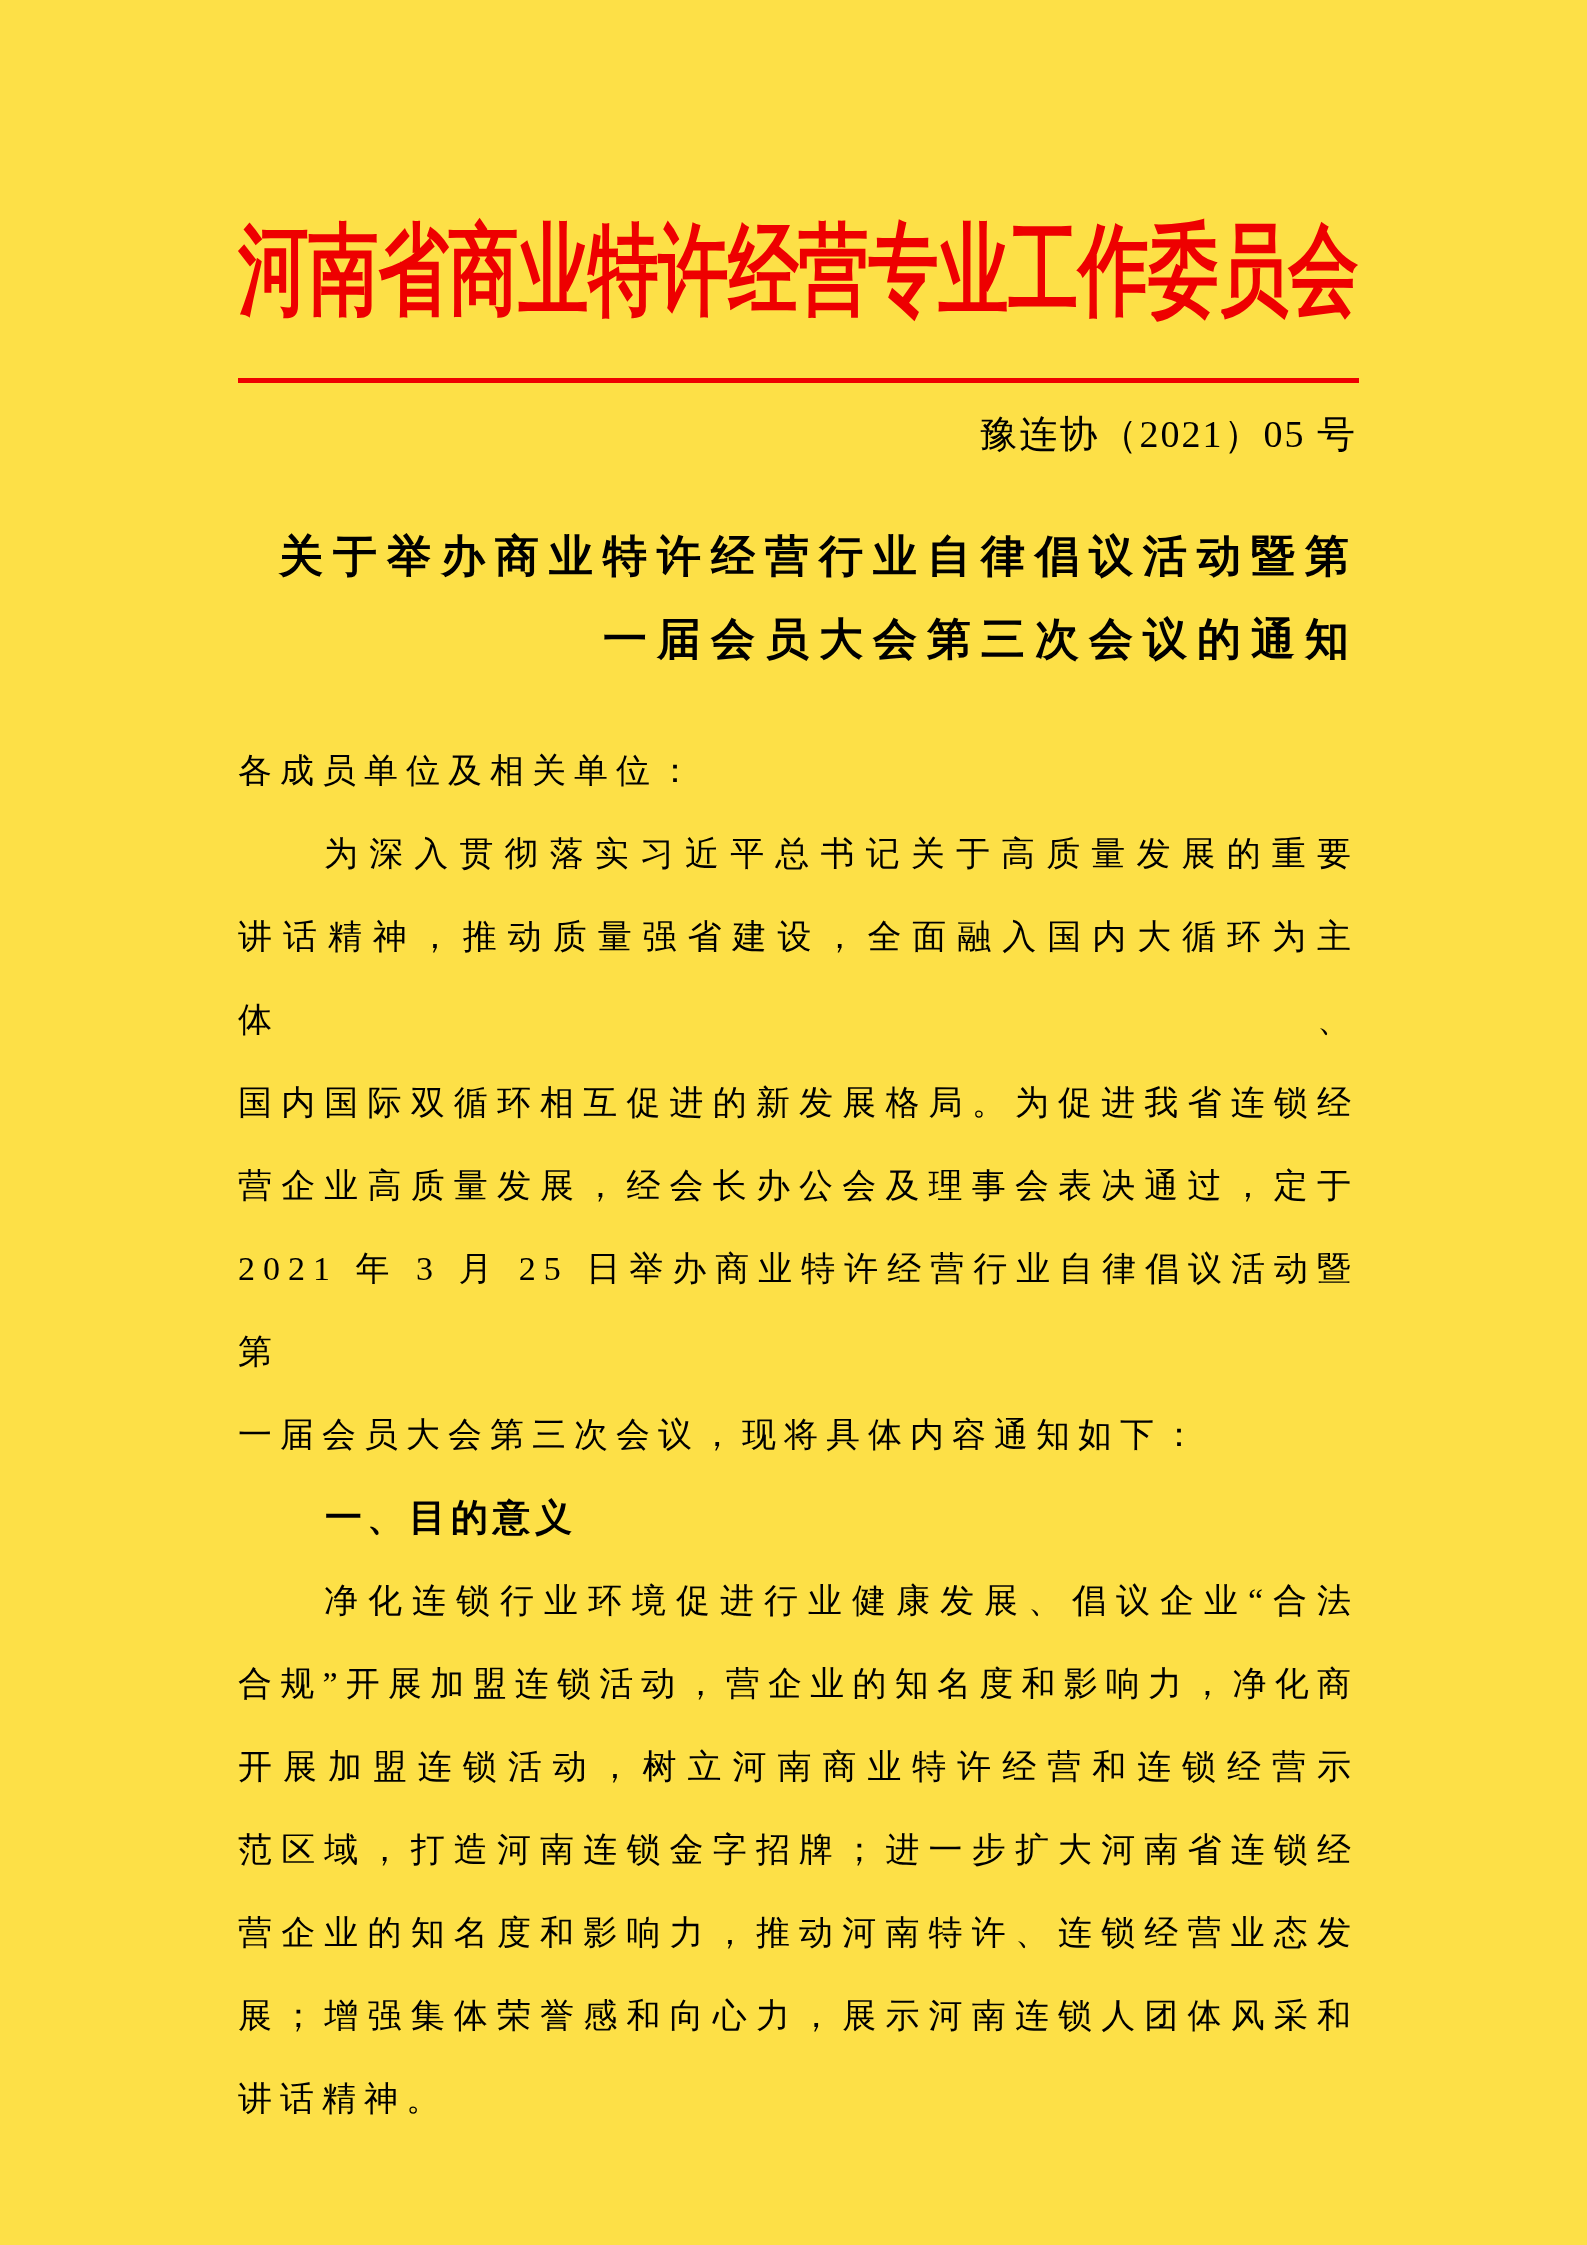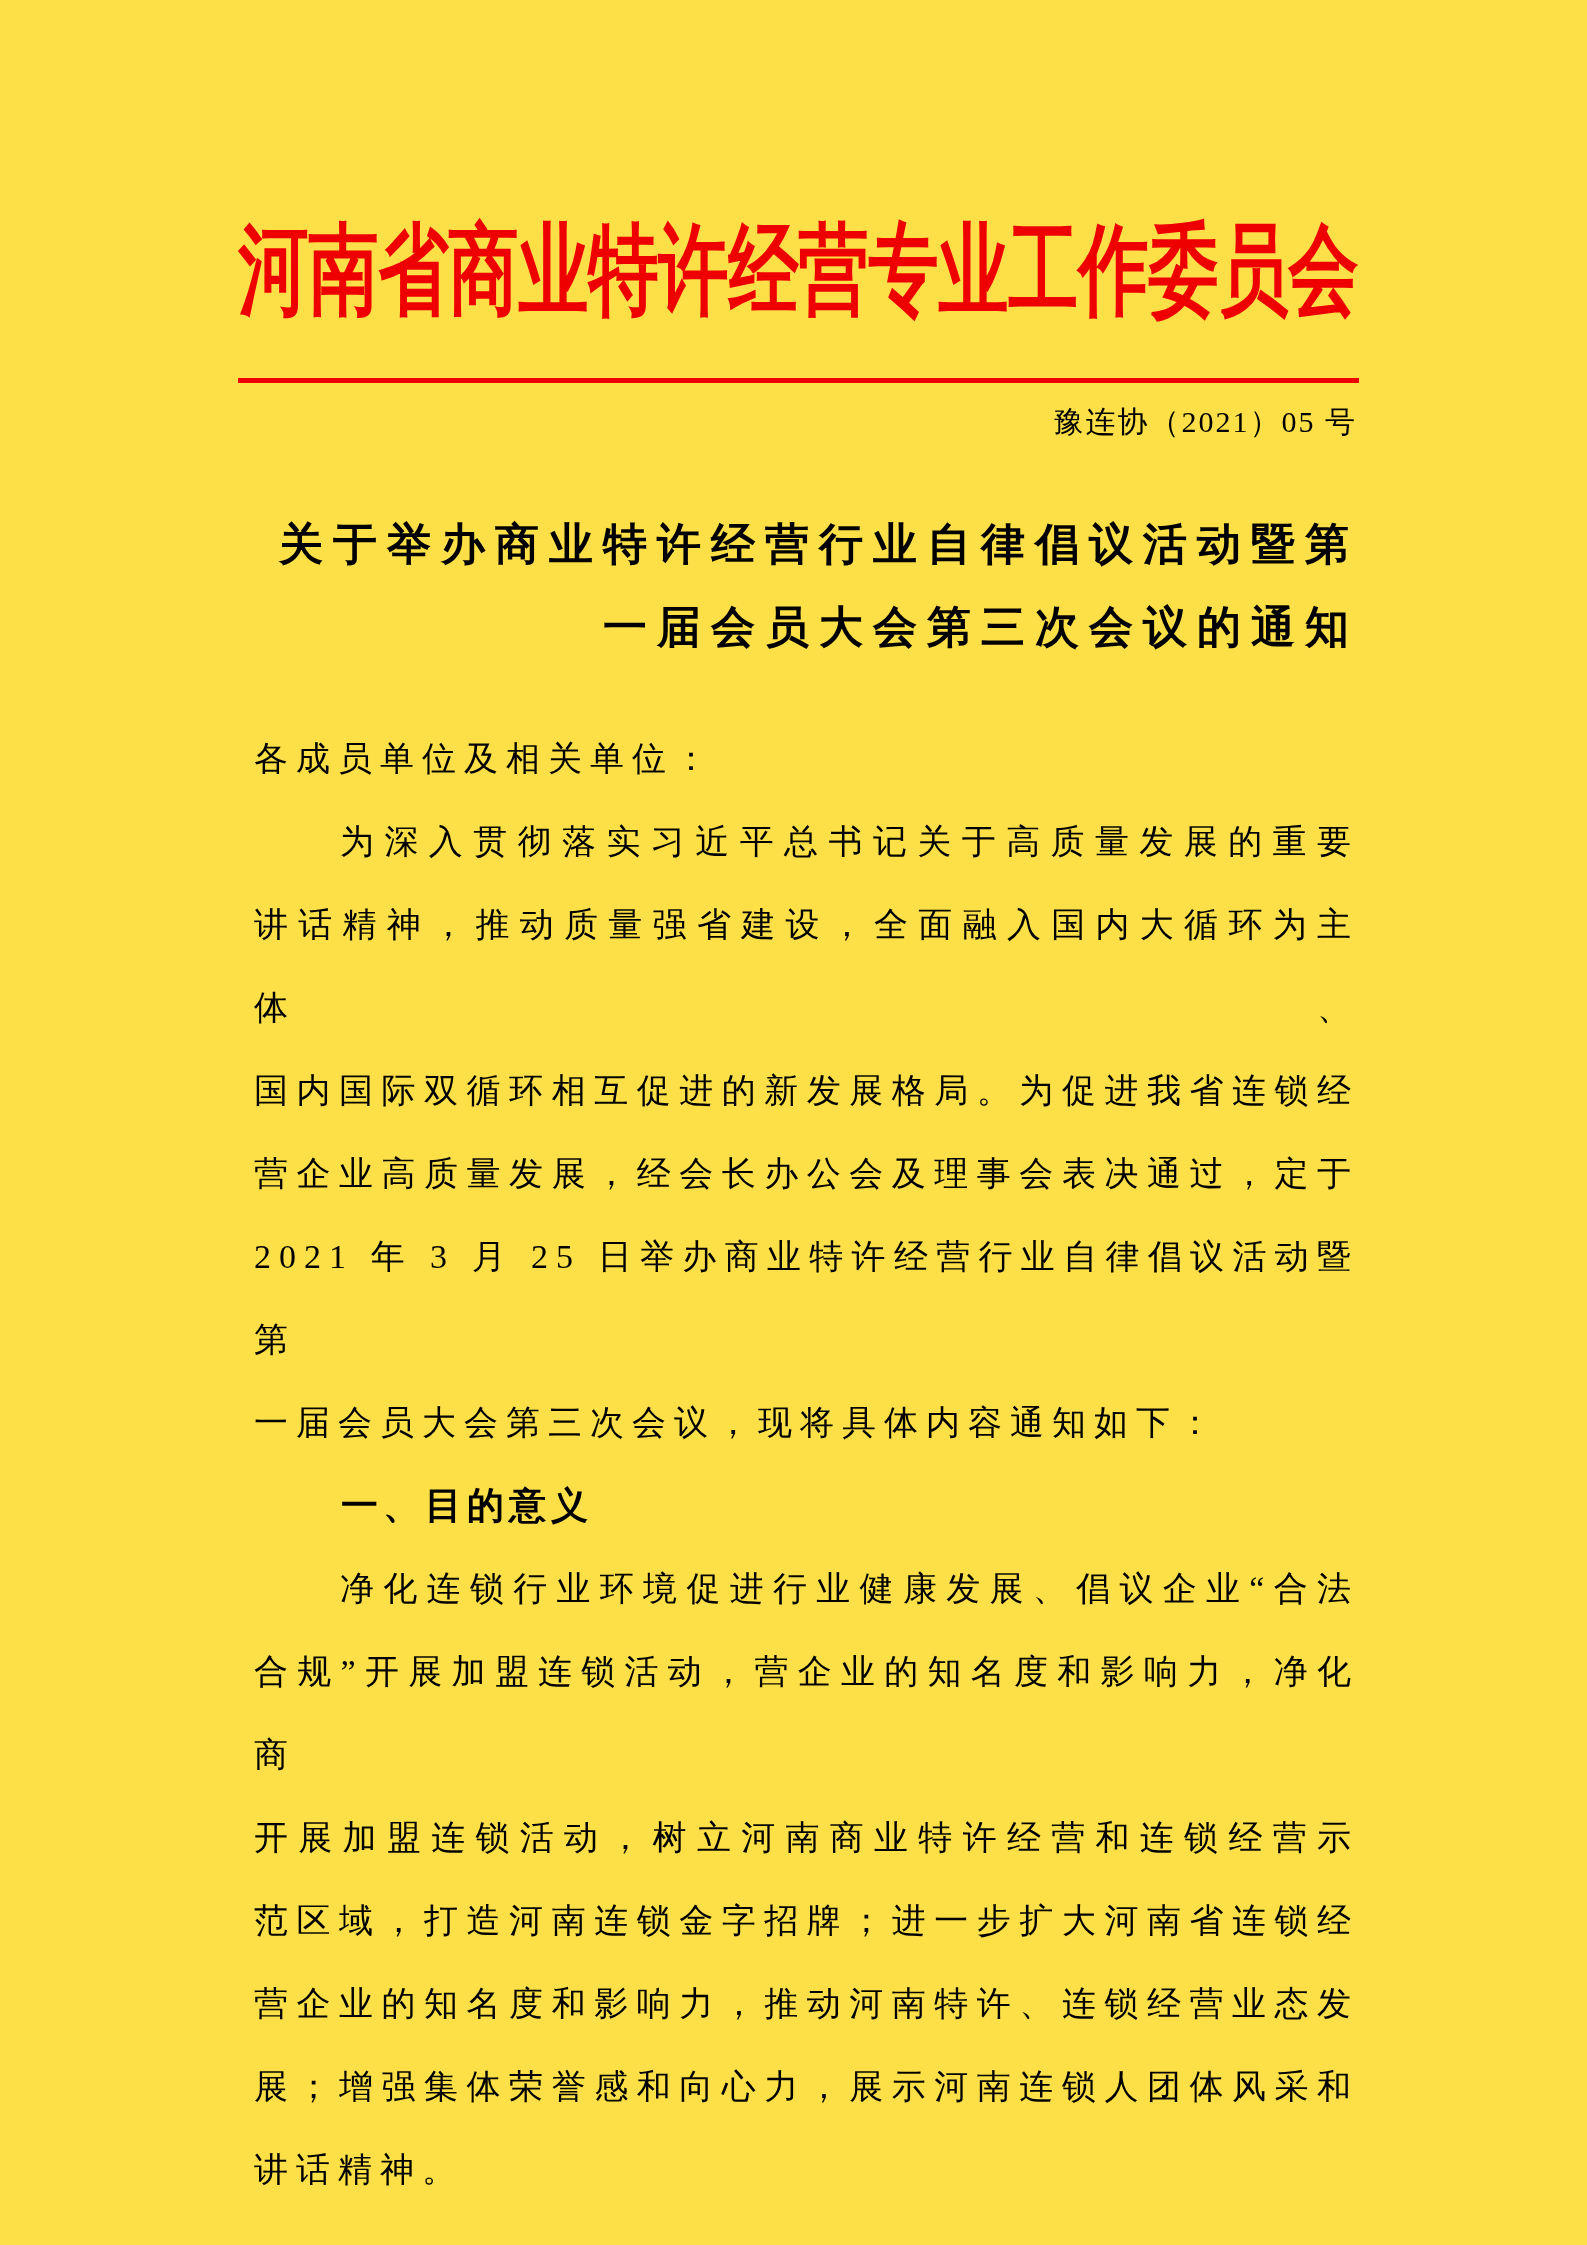--- a/index.html
+++ b/index.html
@@ -37,43 +37,42 @@
     transform-origin: center;
   }
   
   .red-line {
     margin-top: 22px;
     height: 5px;
     background: var(--accent, #ee0000);
   }
   
   .doc-number {
-    margin-top: 16px;
+    margin-top: 28px;
     line-height: 46px;
     text-align: right;
     padding-right: 2px;
-    font-size: 30px;
+    font-size: 38px;
     letter-spacing: 2px;
   }
   
   .doc-title {
     margin-top: 58px;
     text-align: right;
     font-size: 44px;
     font-weight: 700;
     line-height: 83px;
     letter-spacing: 10px;
   }
   
   .doc-body {
     margin-top: 48px;
     font-size: 34px;
     line-height: 83px;
     letter-spacing: 8px;
-    margin-left: 16px;
   }
   .line {
     text-align: justify;
     text-align-last: justify;
     white-space: nowrap;
   }
   .line.justify {
     white-space: normal;
   }
   .line.left {

